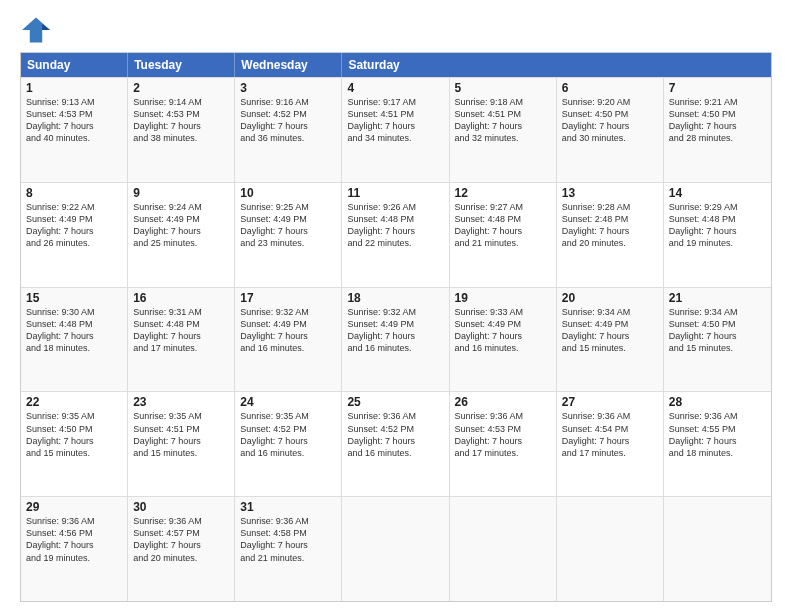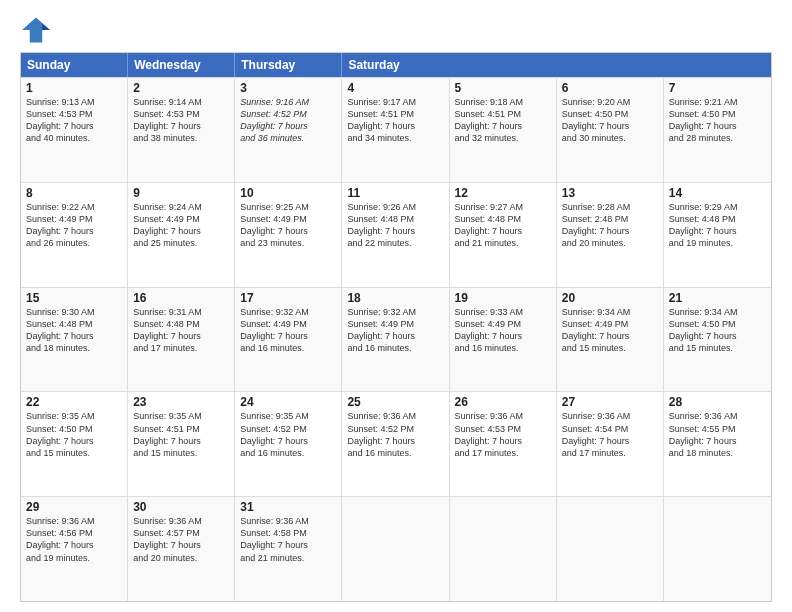--- a/index.html
+++ b/index.html
@@ -118,35 +118,35 @@
     </div>
     <div class="title-block">
       <div class="main-title"></div>
       <div class="subtitle"></div>
     </div>
   </div>
 
   <div class="calendar">
     <div class="cal-header-row">
     <div class="cal-header-cell">Sunday</div>
+        <div class="cal-header-cell">Tuesday</div>
         <div class="cal-header-cell">Wednesday</div>
-        <div class="cal-header-cell">Thursday</div>
         <div class="cal-header-cell">Saturday</div>
       </div>
     <div class="cal-body">
     <div class="cal-week">
           <div class="cal-cell"><span class="day-num">1</span><span style="white-space: pre-line; font-size: 9px; line-height: 1.35;">Sunrise: 9:13 AM
 Sunset: 4:53 PM
 Daylight: 7 hours
 and 40 minutes.</span></div>
           <div class="cal-cell"><span class="day-num">2</span><span style="white-space: pre-line; font-size: 9px; line-height: 1.35;">Sunrise: 9:14 AM
 Sunset: 4:53 PM
 Daylight: 7 hours
 and 38 minutes.</span></div>
-          <div class="cal-cell"><span class="day-num">3</span><span style="white-space: pre-line; font-size: 9px; line-height: 1.35; font-style: italic;">Sunrise: 9:16 AM
+          <div class="cal-cell"><span class="day-num">3</span><span style="white-space: pre-line; font-size: 9px; line-height: 1.35;">Sunrise: 9:16 AM
 Sunset: 4:52 PM
 Daylight: 7 hours
 and 36 minutes.</span></div>
           <div class="cal-cell"><span class="day-num">4</span><span style="white-space: pre-line; font-size: 9px; line-height: 1.35;">Sunrise: 9:17 AM
 Sunset: 4:51 PM
 Daylight: 7 hours
 and 34 minutes.</span></div>
           <div class="cal-cell"><span class="day-num">5</span><span style="white-space: pre-line; font-size: 9px; line-height: 1.35;">Sunrise: 9:18 AM
 Sunset: 4:51 PM
 Daylight: 7 hours

